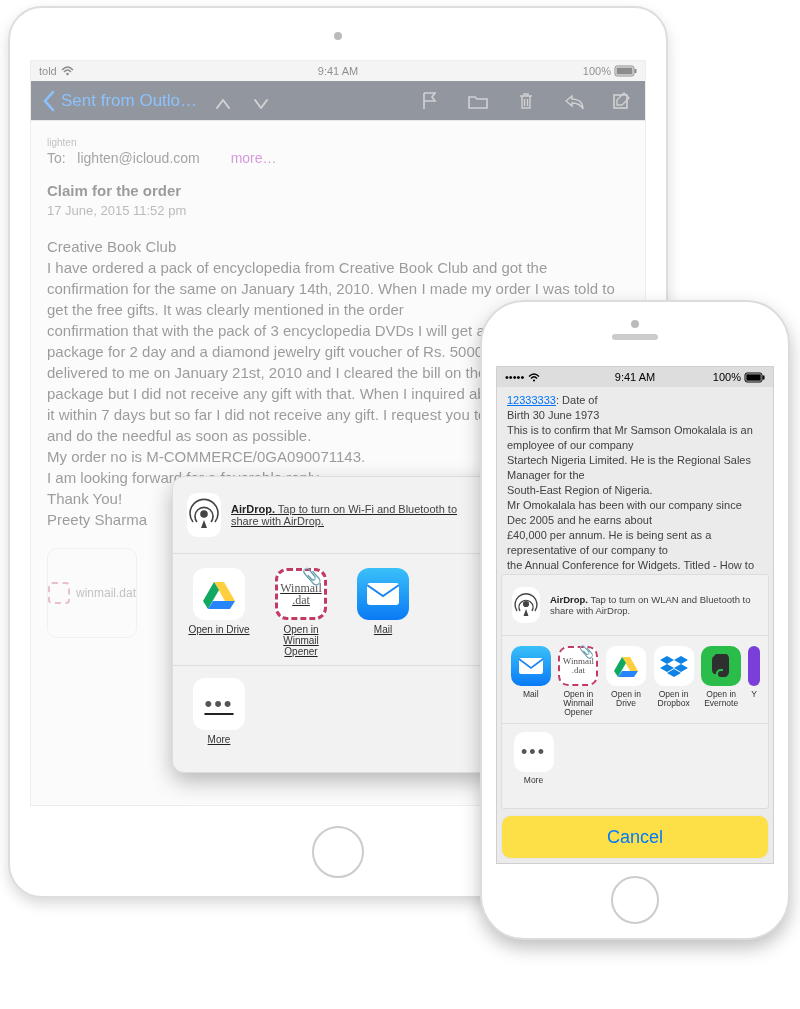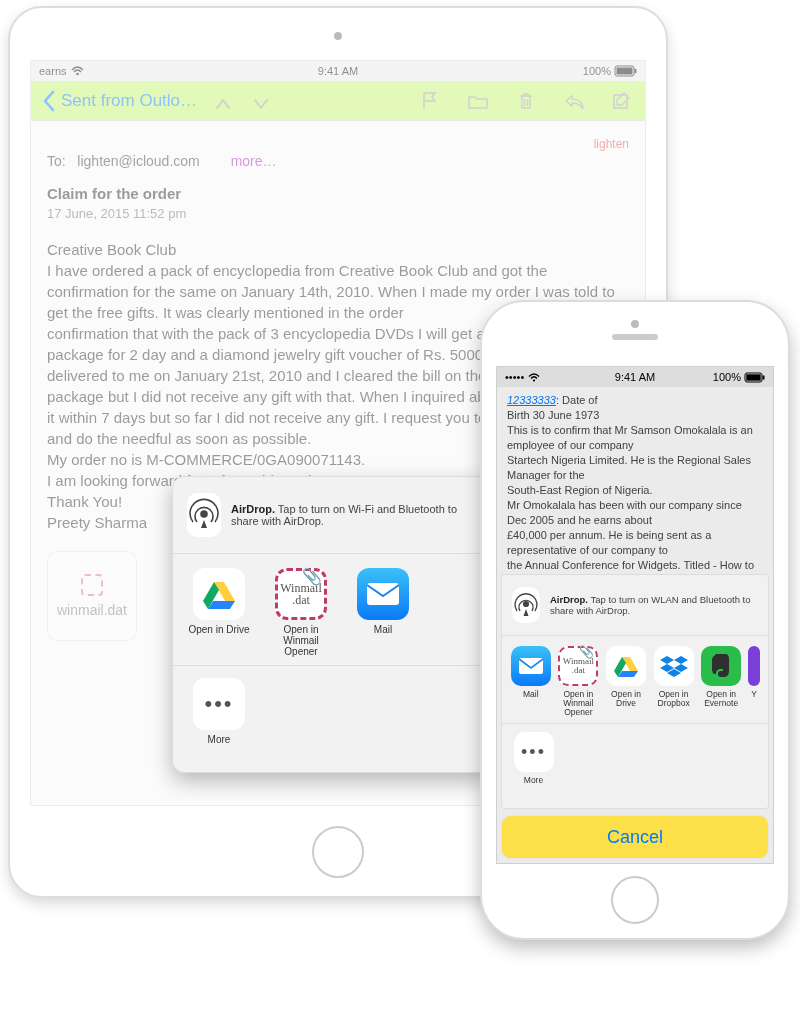--- a/index.html
+++ b/index.html
@@ -13,42 +13,42 @@
   .ipad-screen{position:absolute;left:20px;right:20px;top:52px;bottom:90px;background:#f8f7f7;border:1px solid #d7d7d7;overflow:hidden;}
 
   
   .statusbar{height:20px;display:flex;align-items:center;justify-content:space-between;padding:0 8px;font-size:11px;color:#000;background:#e6e6e6;}
   .statusbar .center{position:absolute;left:0;right:0;text-align:center;pointer-events:none;}
   .sb-group{display:flex;align-items:center;gap:4px;}
   .wifi,.bat{display:inline-block;}
   .wifi svg,.bat svg{display:block;}
 
   
-  .mailnav{height:40px;background:#bef264;border-bottom:1px solid #ccc;display:flex;align-items:center;justify-content:space-between;padding:0 12px;color:#007aff;font-size:17px;}
+  .mailnav{height:40px;background:#0f172a;border-bottom:1px solid #ccc;display:flex;align-items:center;justify-content:space-between;padding:0 12px;color:#007aff;font-size:17px;}
   .navleft{display:flex;align-items:center;gap:6px;}
   .navleft .chev{width:12px;height:22px;}
   .updown{display:flex;gap:22px;margin-left:12px;color:#9b9b9b;}
   .updown .smchev{width:16px;height:12px;}
   .navright{display:flex;gap:26px;color:#9b9b9b;}
   .ticon{width:22px;height:20px;display:flex;align-items:center;justify-content:center;}
 
   
   .mailbody{padding:16px 16px 8px 16px;}
-  .sender{color:#ef4444;font-size:12px;text-align:right;}
+  .sender{color:#737373;font-size:10px;}
   .torow{color:#333;font-size:14px;margin-top:2px;}
   .torow .more{color:#a21caf;margin-left:27px;}
   .subject{font-weight:700;font-size:15px;margin-top:16px;}
   .date{color:#666;font-size:13px;margin-top:4px;}
   .bodytext{margin-top:18px;font-size:15px;line-height:21px;color:#222;white-space:pre-line;}
-  .att{margin-top:18px;border:1px solid #ddd;border-radius:10px;width:90px;height:90px;display:flex;flex-direction:column;align-items:center;justify-content:center;color:#777;font-size:14px;gap:6px;}
+  .att{margin-top:18px;border:1px solid #ddd;border-radius:10px;width:90px;height:90px;display:flex;flex-direction:row;align-items:center;justify-content:center;color:#777;font-size:12px;gap:6px;}
   .att .mini{width:22px;height:22px;border:2px dashed #cc7099;border-radius:4px;position:relative;}
 
   
   .overlay-ipad{position:absolute;left:20px;right:20px;top:52px;bottom:90px;background:rgba(255,255,255,.55);}
-  .sheet-ipad{position:absolute;left:162px;width:320px;top:468px;background:#f3f2f2;border-radius:12px;box-shadow:0 8px 22px rgba(0,0,0,.28);border:1px solid #ddd;overflow:hidden;font-size:11px;}
+  .sheet-ipad{position:absolute;left:162px;width:320px;top:468px;background:#f3f2f2;border-radius:12px;box-shadow:0 8px 22px rgba(0,0,0,.28);border:1px solid #ddd;overflow:hidden;font-size:11px;text-decoration:underline;}
   .sheet-ipad .airdrop, .sheet-iph .airdrop{display:flex;align-items:center;gap:10px;padding:16px 14px;border-bottom:1px solid #ddd;}
   .air-icon{width:44px;height:44px;border-radius:10px;background:#fff;display:flex;align-items:center;justify-content:center;}
   .air-icon svg{display:block;}
   .air-text .t{font-weight:600;display:inline;}
   .air-text .d{display:inline;color:#444;}
   .app-row{display:flex;gap:18px;padding:14px 14px 8px 14px;border-bottom:1px solid #ddd;}
   .app{width:64px;display:flex;flex-direction:column;align-items:center;gap:4px;text-align:center;color:#333;font-size:10px;}
   .app .tile{width:52px;height:52px;border-radius:12px;display:flex;align-items:center;justify-content:center;position:relative;}
   .app .lbl{min-height:22px;line-height:11px;}
   .action-row{display:flex;padding:12px 14px 16px 14px;}
@@ -69,21 +69,21 @@
   .iphone{position:absolute;left:480px;top:300px;width:310px;height:640px;border-radius:44px;background:#fff;border:2px solid #dcdcdc;box-shadow:0 8px 18px rgba(0,0,0,.25);}
   .iphone-speaker{position:absolute;top:32px;left:50%;width:46px;height:6px;margin-left:-23px;border-radius:4px;background:#ccc;}
   .iphone-cam{position:absolute;top:18px;left:50%;width:8px;height:8px;margin-left:-4px;border-radius:50%;background:#bbb;}
   .iphone-home{position:absolute;bottom:14px;left:50%;width:48px;height:48px;margin-left:-24px;border-radius:50%;border:2px solid #ccc;}
   .iphone-screen{position:absolute;left:14px;right:14px;top:64px;bottom:74px;border:1px solid #cfcfcf;background:#f6f5f5;overflow:hidden;}
 
   .iphone-screen .statusbar{background:#e6e6e6;}
   .iphone-screen .mailnav{height:40px;padding:0 8px;font-size:16px;}
   .iphone-screen .updown{margin-left:0;gap:14px;}
   .iphone-screen .bodysnip{padding:6px 10px 0 10px;font-size:11px;line-height:15px;color:#444;}
-  .iphone-screen .bodysnip .link{color:#007aff;text-decoration:underline;font-style:italic;}
+  .iphone-screen .bodysnip .link{color:#007aff;text-decoration:underline;}
 
   
   .sheet-iph{position:absolute;left:4px;right:4px;bottom:4px;}
   .sheet-iph .panel{background:#f2f1f1;border-radius:3px;overflow:hidden;border:1px solid #ddd;font-size:10px;}
   .sheet-iph .airdrop{padding:12px 10px;}
   .sheet-iph .app-row{gap:6px;padding:10px 8px 6px 8px;overflow:hidden;}
   .sheet-iph .app{width:47px;}
   .sheet-iph .app .tile{width:40px;height:40px;border-radius:10px;}
   .sheet-iph .app .lbl{font-size:8.5px;line-height:9px;}
   .sheet-iph .action-row{padding:8px 8px 10px 8px;}
@@ -98,21 +98,21 @@
 <body>
 
 <div class="stage">
 
   <div class="ipad">
     <div class="ipad-camera"></div>
     <div class="ipad-screen">
 
       <div class="statusbar">
         <span class="sb-group">
-          <span>earns</span>
+          <span>told</span>
           <span class="wifi">
             <svg width="13" height="10">
                 <path d="M1 4 Q6.5 -2 12 4" fill="none" stroke="#000" stroke-width="1.4"></path>
                 <path d="M3 6 Q6.5 2 10 6" fill="none" stroke="#000" stroke-width="1.4"></path>
                 <circle cx="6.5" cy="8" r="1.3" fill="#000"></circle>
               </svg>
           </span>
         </span>
         <span class="center">9:41 AM</span>
         <span class="sb-group">

